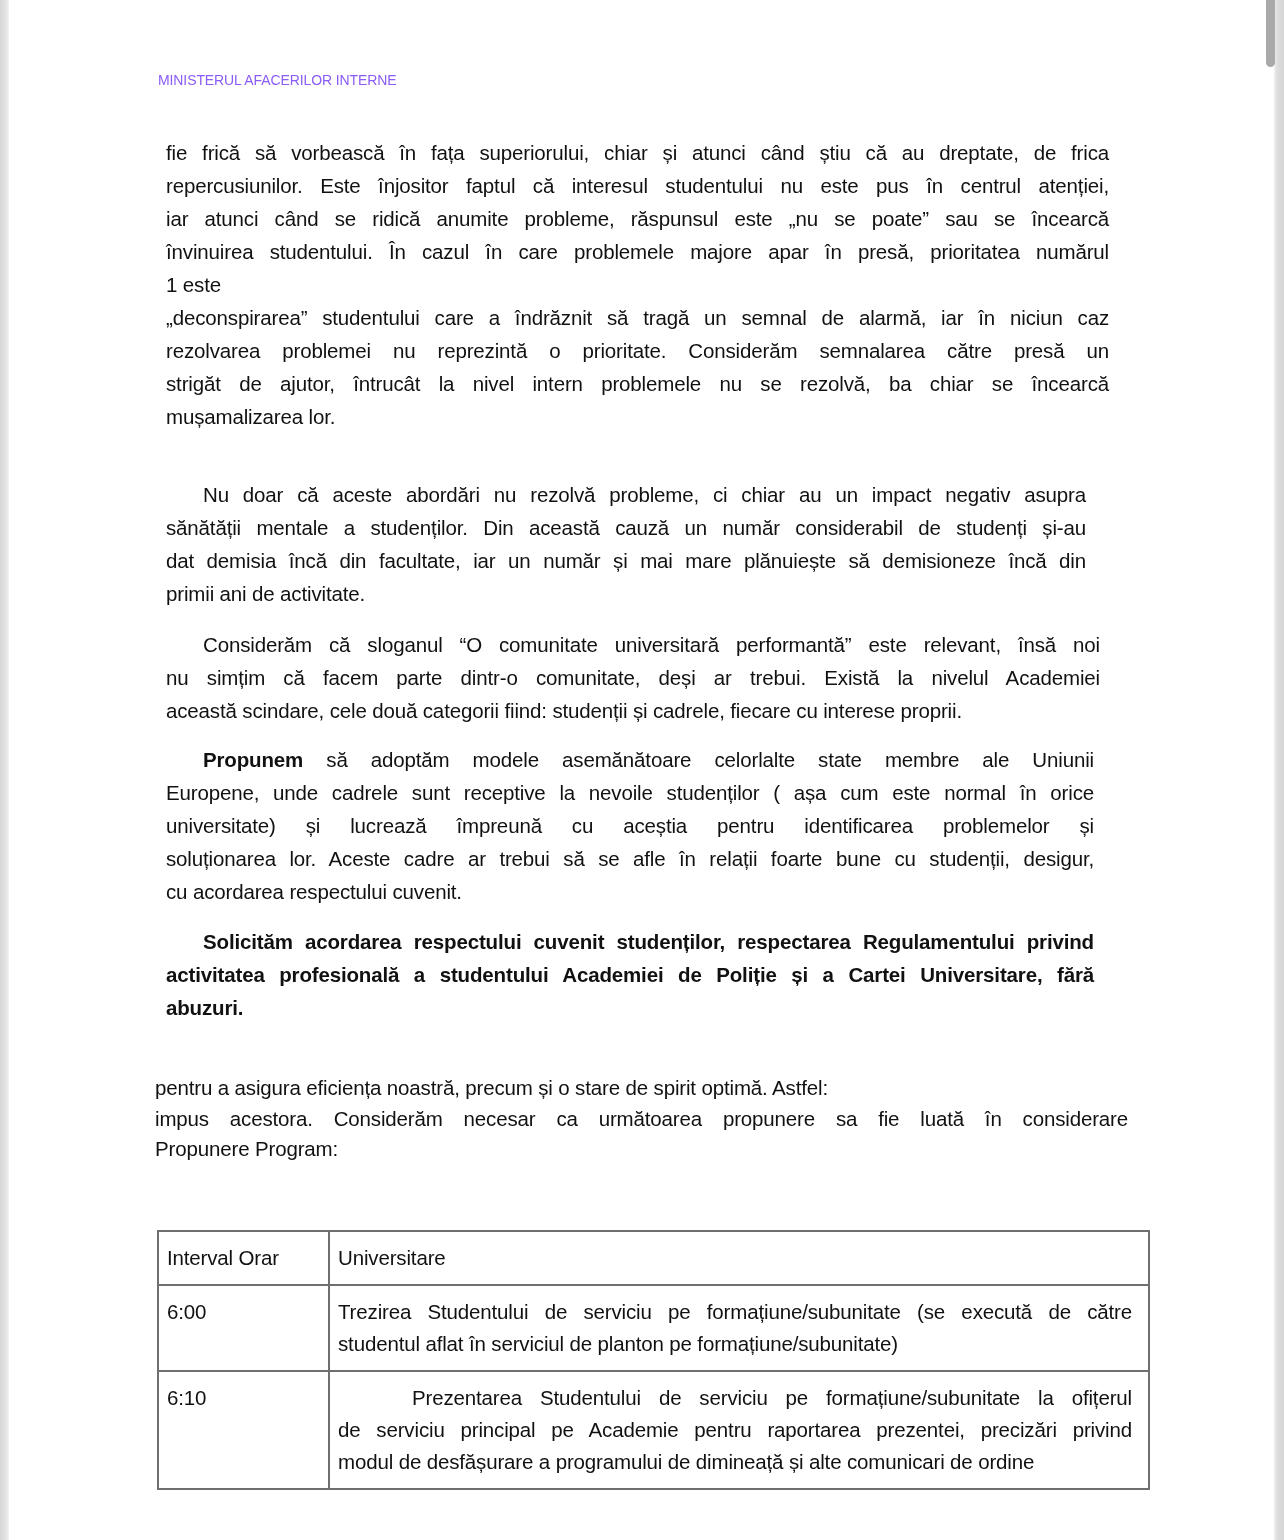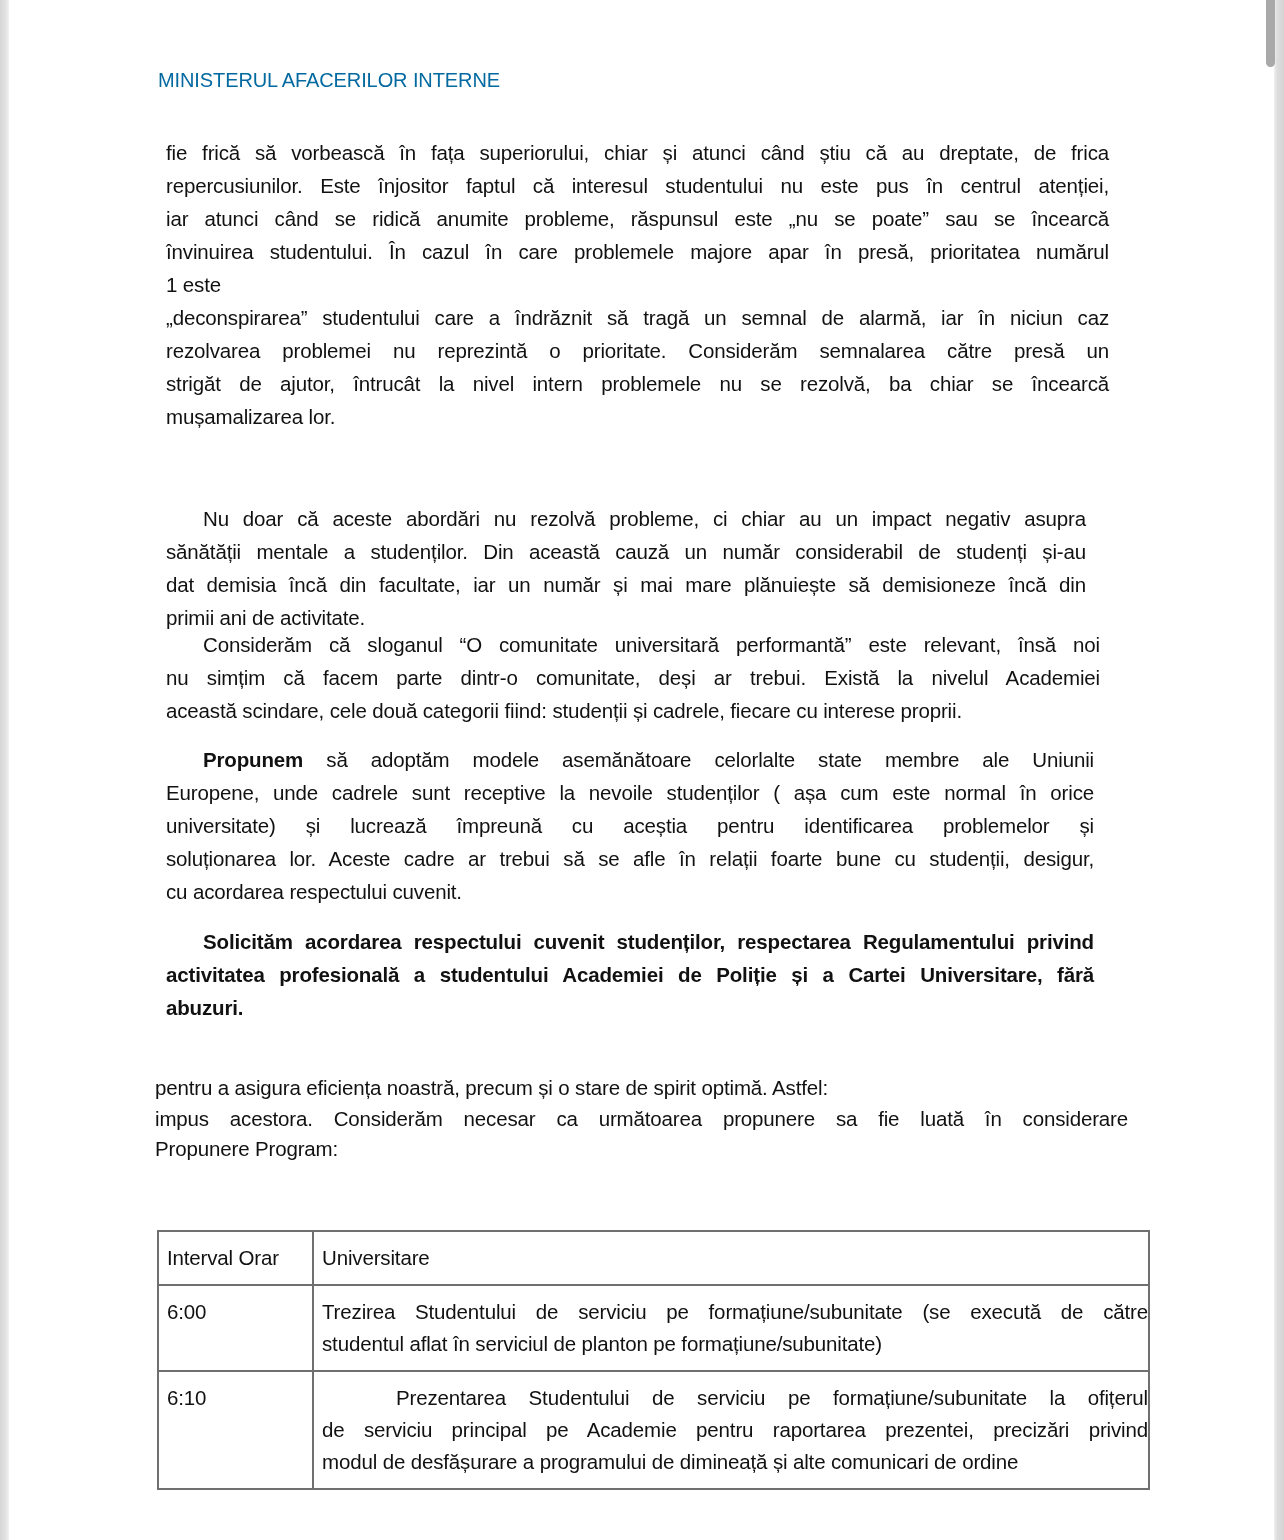--- a/index.html
+++ b/index.html
@@ -16,49 +16,49 @@
   .edge-right {
     position: absolute; right: 0; top: 0; width: 10px; height: 1540px;
     background: linear-gradient(to right, #f2f2f2, #dedede 30%, #d4d4d4);
   }
   .scroll-thumb {
     position: absolute; left: 1266px; top: 0; width: 9px; height: 67px;
     background: #a9a9a9; border-radius: 0 0 5px 5px;
   }
   .header {
     position: absolute; left: 158px; top: 69px;
-    font-size: 20px; line-height: 23px; letter-spacing: -0.1px; color: #0369a1;
+    font-size: 14px; line-height: 23px; letter-spacing: -0.1px; color: #8b5cf6;
   }
   .header div { white-space: nowrap; }
 
   .para {
     position: absolute; left: 166px; width: 940px;
     font-size: 20.5px; line-height: 33px; text-align: justify;
     letter-spacing: -0.15px;
   }
   .para .ln { display: block; white-space: nowrap; text-align-last: justify; }
   .para .ln.last { text-align-last: left; }
   .para .ln.indent { padding-left: 37px; }
 
   #p1 { top: 136px; width: 943px; }
-  #p2 { top: 478px; width: 920px; margin-top: 24px; }
+  #p2 { top: 478px; width: 920px; }
   #p3 { top: 628px; width: 934px; }
   #p4 { top: 743px; width: 928px; }
   #p5 { top: 925px; width: 928px; font-weight: bold; }
   #p6 { top: 1073px; left: 155px; width: 973px; line-height: 30.5px; }
 
   .bold { font-weight: bold; }
 
   table.schedule {
     position: absolute; left: 157px; top: 1230px; width: 993px;
     border-collapse: collapse; font-size: 20.5px; letter-spacing: -0.15px;
   }
   table.schedule td {
     border: 2px solid #6f6f6f; vertical-align: top;
-    padding: 10px 0 10px 8px; line-height: 32px;
+    padding: 10px 16px 10px 8px; line-height: 32px;
   }
   table.schedule td.time { width: 145px; }
   table.schedule td .ln { display: block; white-space: nowrap; }
   table.schedule td .ln.justify { text-align: justify; text-align-last: justify; }
   table.schedule td .ln.ind { padding-left: 74px; }
 </style>
 </head>
 <body>
 
 <div class="edge-left"></div>

